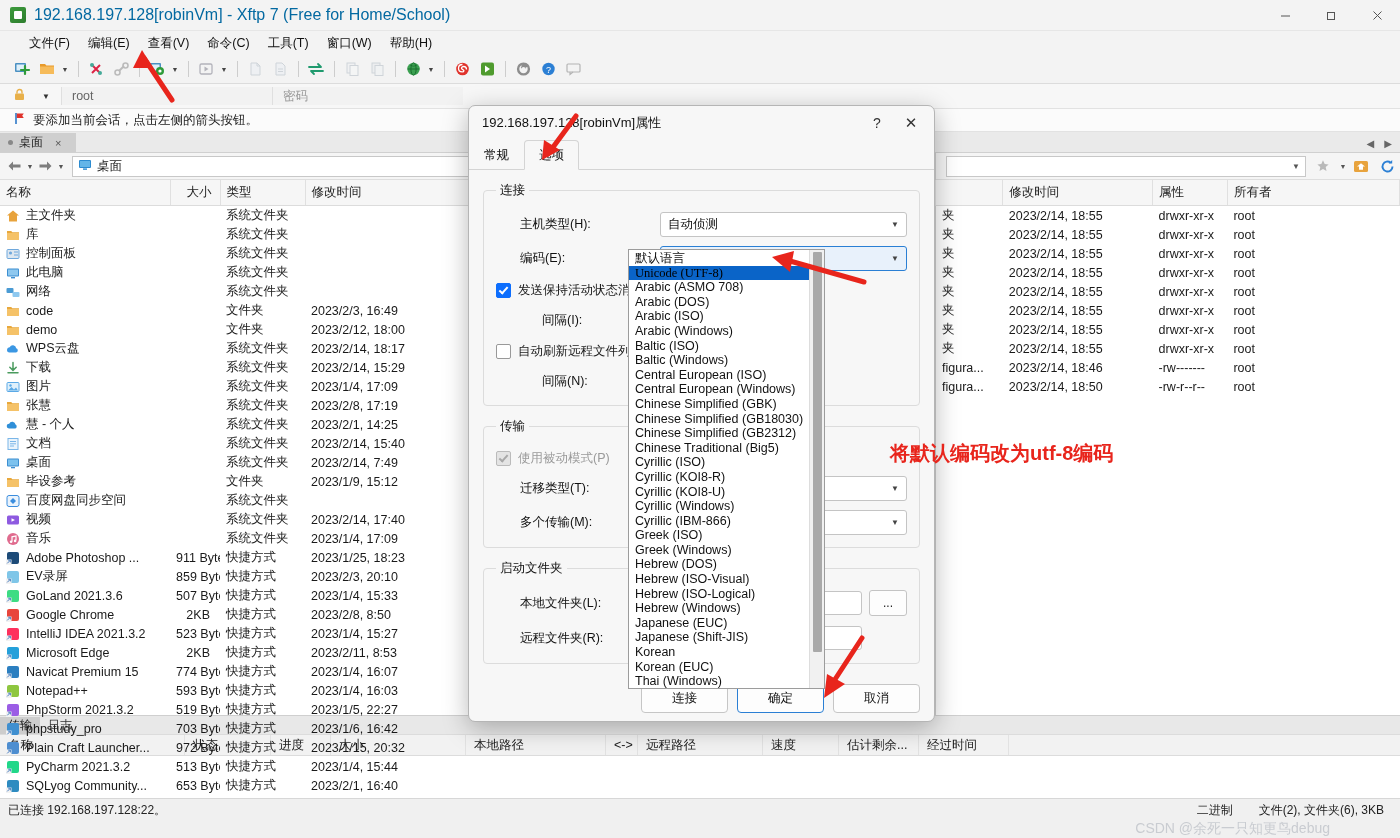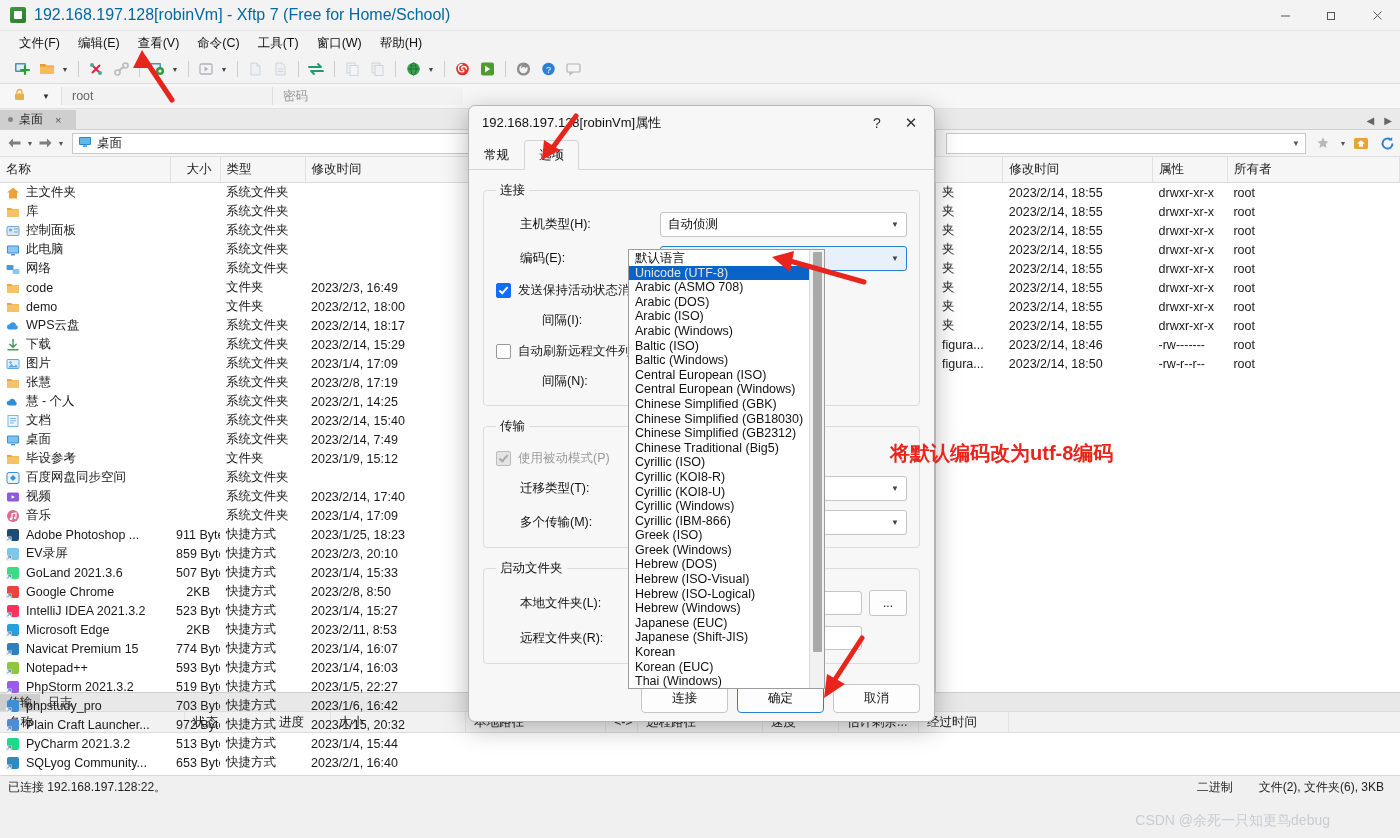--- a/index.html
+++ b/index.html
@@ -17,21 +17,21 @@
   .tb-icon{width:16px;height:16px;margin:0 8px 0 10px;border-radius:2px;
     background:linear-gradient(145deg,#3d9b3d,#2d7d2d);position:relative;}
   .tb-icon::after{content:"";position:absolute;left:4px;top:4px;width:8px;height:8px;
     background:#fff;border-radius:1px;}
   .tb-title{font-size:16px;color:#0369a1;}
   .tb-spacer{flex:1;}
   .tb-btn{width:46px;height:30px;display:flex;align-items:center;justify-content:center;
     color:#555;font-size:13px;}
 
   
-  .menubar{height:24px;background:#f3f3f3;display:flex;align-items:center;padding-left:10px;}
+  .menubar{height:24px;background:#f3f3f3;display:flex;align-items:center;padding-left:20px;}
   .menuitem{padding:3px 9px;font-size:12.5px;color:#111;}
 
   
   .toolbar{height:28px;background:#f3f3f3;display:flex;align-items:center;padding-left:10px;
     border-bottom:1px solid #dcdcdc;}
   .tbtn{width:24px;height:22px;display:flex;align-items:center;justify-content:center;
     margin-right:1px;position:relative;}
   .tsep{width:1px;height:16px;background:#cdcdcd;margin:0 5px;}
   .caret{width:10px;height:22px;display:flex;align-items:center;justify-content:center;
     font-size:7px;color:#444;margin-right:3px;}
@@ -137,28 +137,28 @@
     justify-content:flex-end;gap:9px;padding-right:14px;border-top:0;}
   .dbtn{width:85px;height:27px;border:1px solid #c6c6c6;border-radius:4px;background:#fdfdfd;
     display:flex;align-items:center;justify-content:center;font-size:12.5px;color:#111;}
   .dbtn.def{border:1px solid #2a7fd4;}
 
   
   .droplist{position:absolute;left:628px;top:249px;width:195px;height:438px;background:#fff;
     border:1px solid #9c9c9c;z-index:40;overflow:hidden;font-size:12.5px;}
   .dl-inner{padding:1px 0 0 0;}
   .dl-item{height:14.6px;line-height:14.6px;padding-left:6px;color:#111;white-space:nowrap;}
-  .dl-item.sel{background:#0a64c8;color:#e5e5e5;}
+  .dl-item.sel{background:#0a64c8;color:#000000;font-family:Liberation Serif, serif;}
   .dl-scroll{position:absolute;right:0;top:0;width:14px;height:100%;background:#f1f1f1;border-left:1px solid #ddd;}
   .dl-thumb{position:absolute;right:2px;top:2px;width:9px;height:400px;background:#a9a9a9;border-radius:1px;}
 
   
   .anno{position:absolute;color:#e8251c;font-weight:bold;z-index:60;pointer-events:none;}
   .arrow{position:absolute;z-index:60;pointer-events:none;}
-  .watermark{position:absolute;right:70px;bottom:8px;color:rgba(120,130,145,.33);
+  .watermark{position:absolute;right:70px;bottom:0;color:rgba(120,130,145,.33);
     font-size:14px;z-index:55;pointer-events:none;white-space:nowrap;}
 </style>
 </head>
 <body>
 
 <div class="app">
 
   <div class="titlebar">
     <div class="tb-icon"></div>
     <div class="tb-title">192.168.197.128[robinVm] - Xftp 7 (Free for Home/School)</div>
@@ -321,20 +321,29 @@
       <svg width="11" height="13" viewBox="0 0 11 13">
           <rect x="1" y="5.5" width="9" height="6.5" rx="1" fill="#e8b04a"></rect>
           <path d="M3 5.5V4a2.5 2.5 0 015 0v1.5" fill="none" stroke="#e8b04a" stroke-width="1.4"></path>
         </svg>
     </span>
     <div class="addr-drop">▼</div>
     <div class="userfld">root</div>
     <div class="pwdfld">密码</div>
   </div>
 
+  <div class="hintrow">
+    <span class="flagico">
+      <svg width="12" height="13" viewBox="0 0 12 13">
+          <path d="M2 1v11" stroke="#1f6fc4" stroke-width="1.5"></path>
+          <path d="M2.8 1.5h7l-1.6 2.3 1.6 2.3h-7z" fill="#e0332c"></path>
+        </svg>
+    </span>
+    <span>要添加当前会话，点击左侧的箭头按钮。</span>
+  </div>
 
   <div class="tabstrip">
     <div class="tab">
       <span class="dot"></span>
       <span>桌面</span>
       <span class="x">×</span>
     </div>
     <div class="rightnav">
       <span>◀</span>
       <span>▶</span>

